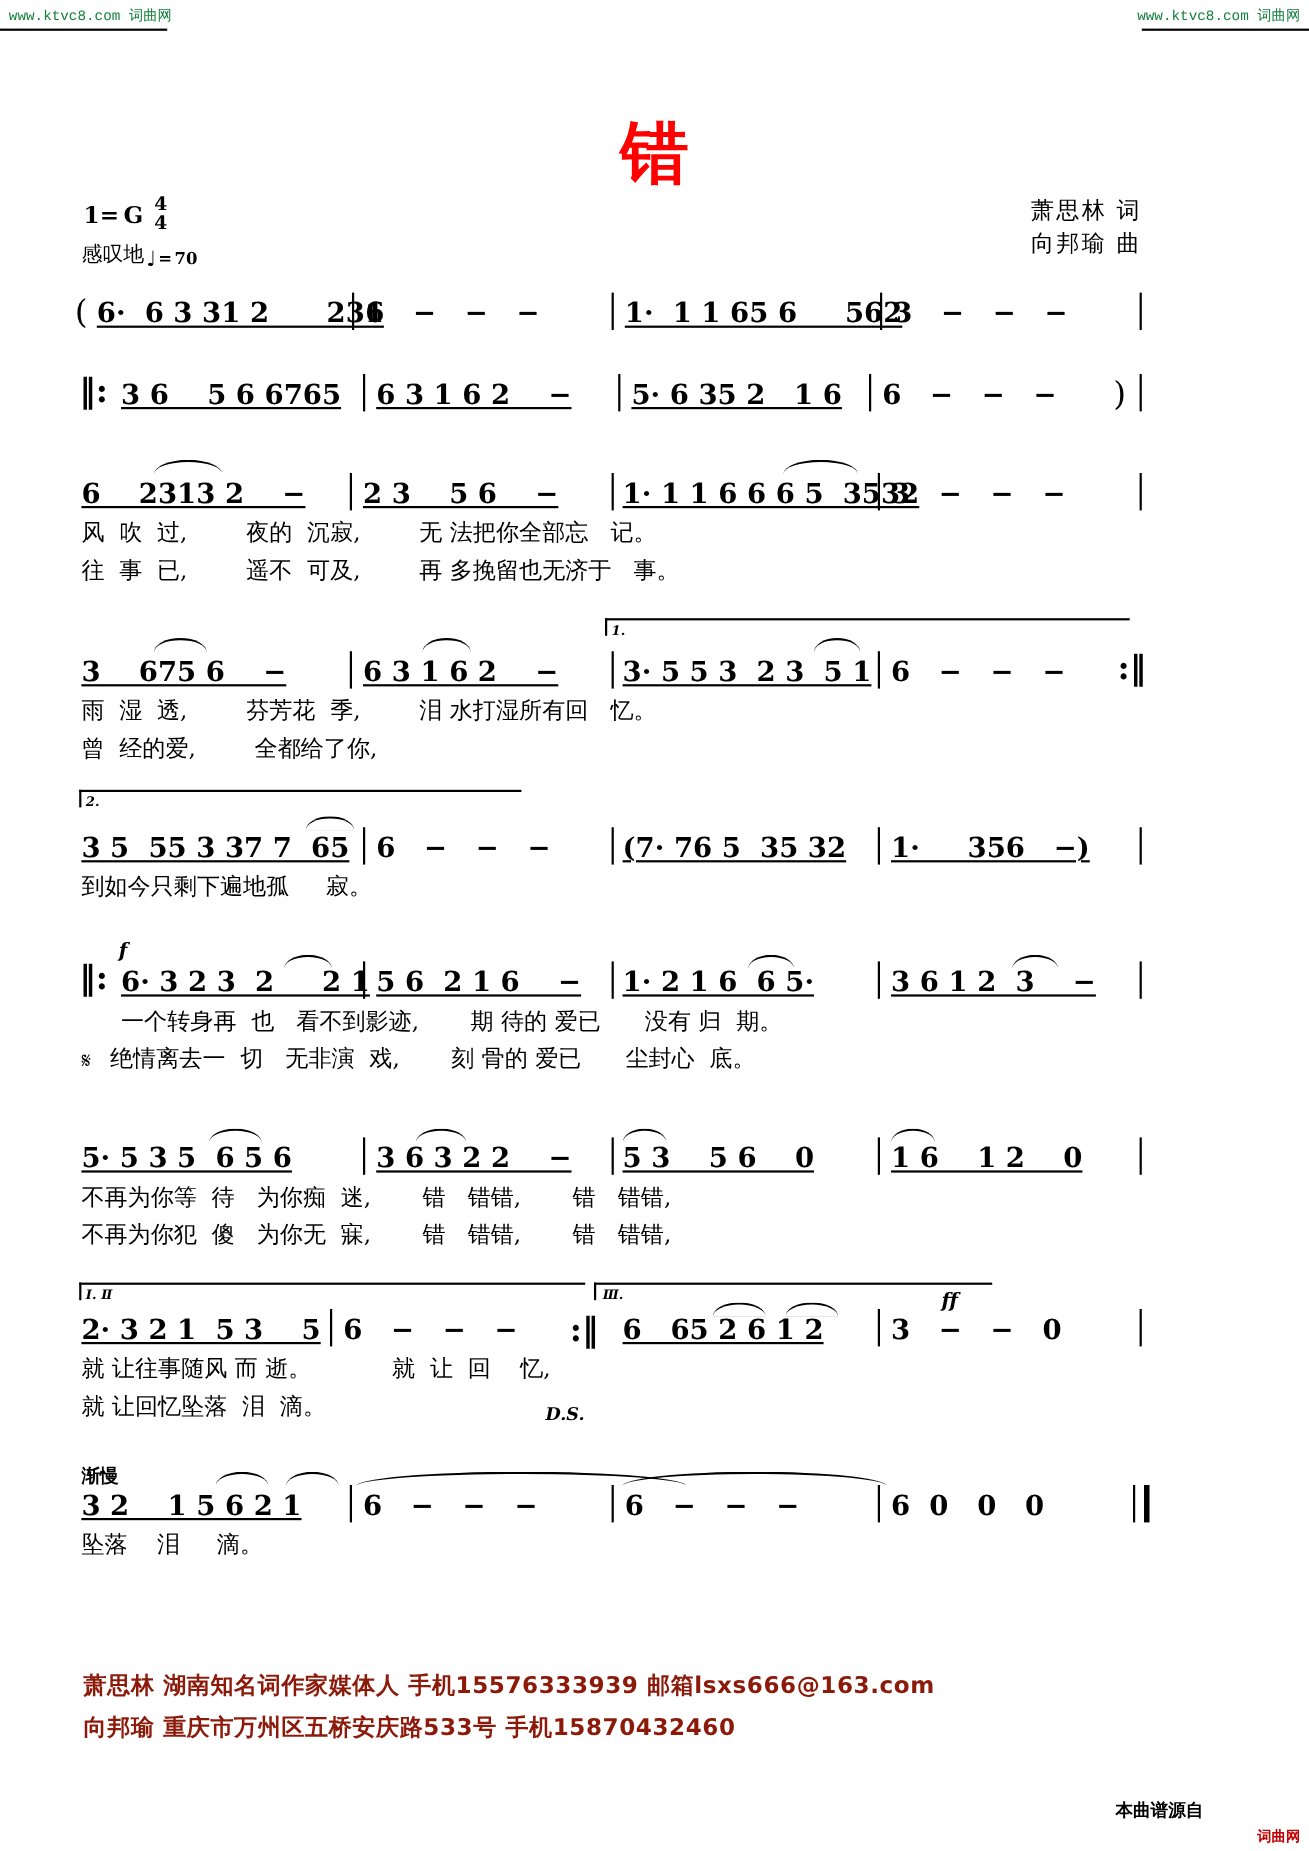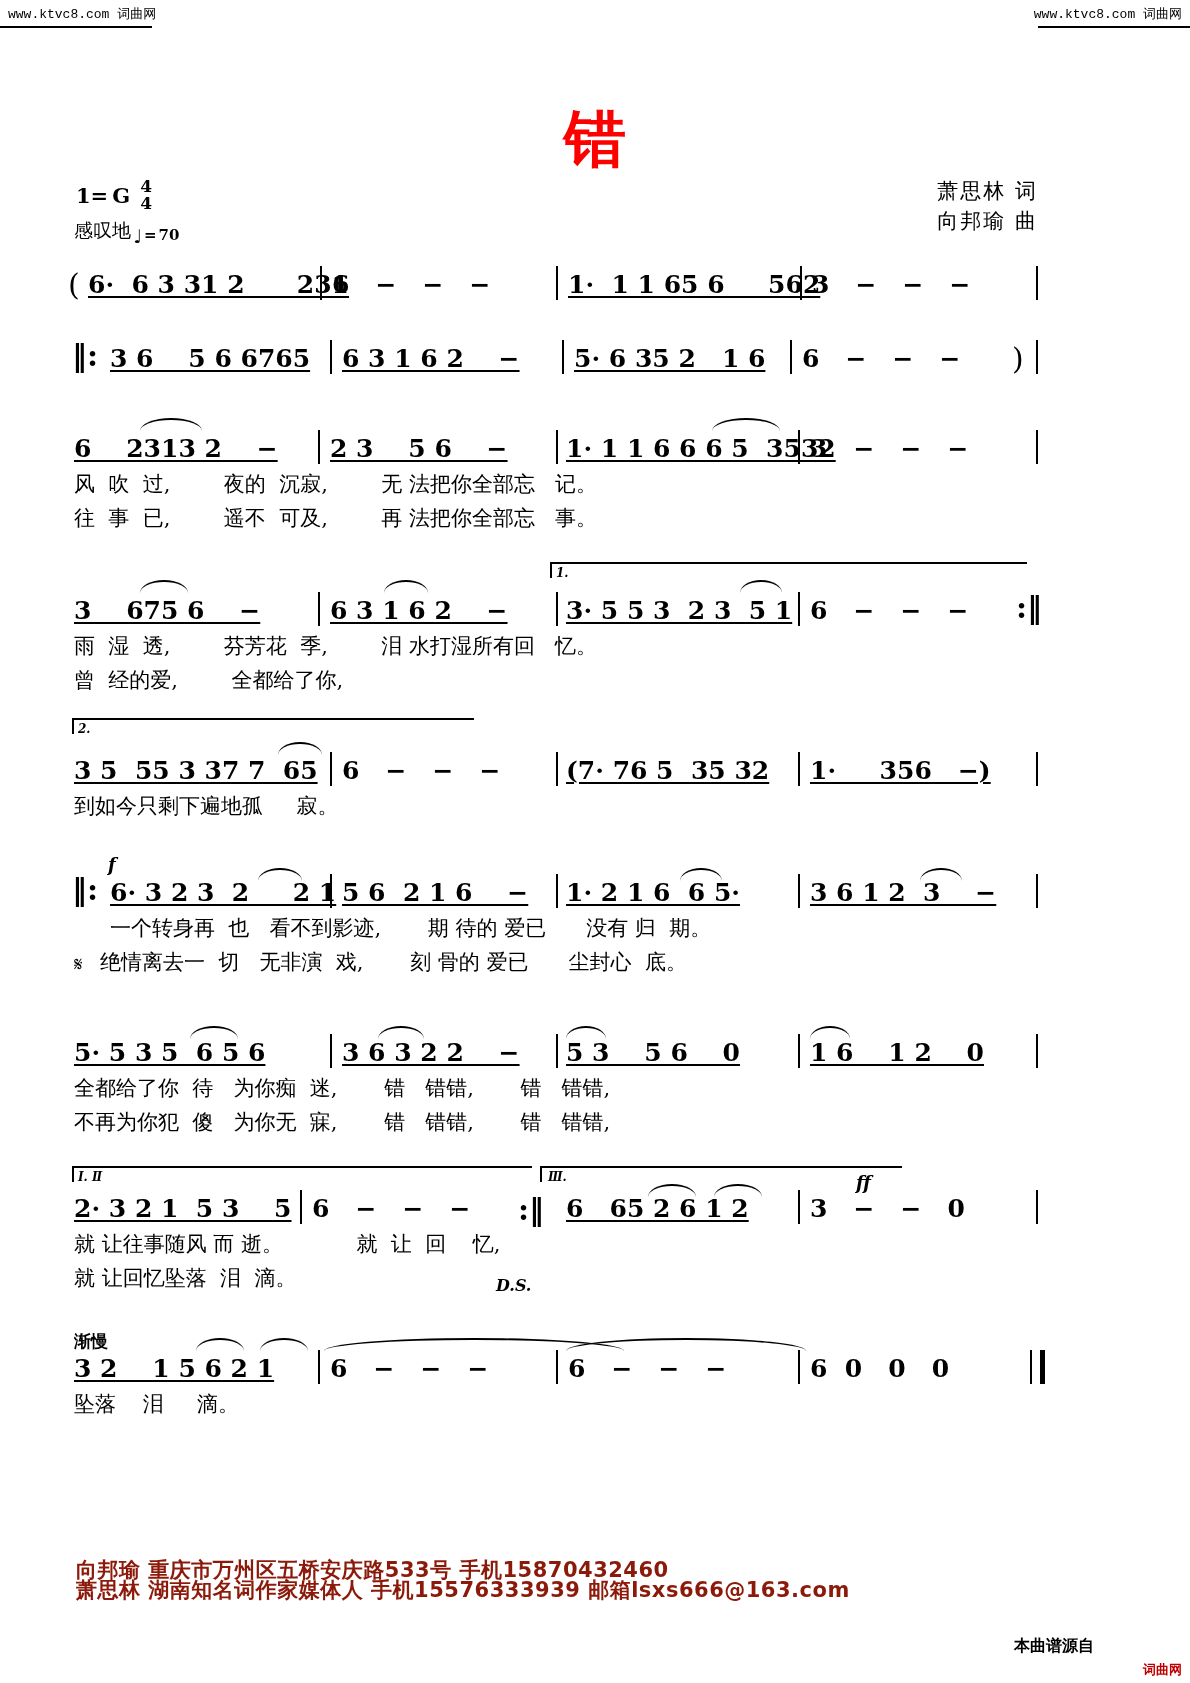--- a/index.html
+++ b/index.html
@@ -18,21 +18,21 @@
 
   
   .wm-bar {
     position: absolute;
     top: 0;
     height: 28px;
     display: flex;
     align-items: center;
     font-family: "Liberation Mono", monospace;
     font-size: 13px;
-    color: #000000;
+    color: #15803d;
     letter-spacing: 0px;
   }
   .wm-left { left: 8px; }
   .wm-right { right: 8px; }
   .wm-rule {
     position: absolute;
     top: 26px;
     height: 2px;
     background: #000;
   }
@@ -178,21 +178,21 @@
   .footer {
     position: absolute;
     left: 76px;
     font-family: "DejaVu Sans", sans-serif;
     font-size: 21px;
     color: #8b1a0a;
     font-weight: bold;
     letter-spacing: 0.5px;
     white-space: nowrap;
   }
-  .footer-1 { top: 1576px; }
+  .footer-1 { top: 1518px; }
   .footer-2 { top: 1556px; }
   .src-note {
     position: absolute;
     right: 96px;
     top: 1636px;
     font-family: "DejaVu Sans", sans-serif;
     font-size: 16px;
     font-weight: bold;
     color: #000;
   }
@@ -270,21 +270,21 @@
   <div class="jp u1" style="left:74px; top:436px;">6    2313 2    −</div>
   <div class="bar" style="left:318px; top:430px; height:34px;"></div>
   <div class="jp u1" style="left:330px; top:436px;">2 3    5 6    −</div>
   <div class="bar" style="left:556px; top:430px; height:34px;"></div>
   <div class="slur" style="left:712px; top:418px; width:68px;"></div>
   <div class="jp u1" style="left:566px; top:436px;">1· 1 1 6 6 6 5  3532</div>
   <div class="bar" style="left:798px; top:430px; height:34px;"></div>
   <div class="jp" style="left:810px; top:436px;">3   −   −   −</div>
   <div class="bar" style="left:1036px; top:430px; height:34px;"></div>
   <div class="lyr" style="left:74px; top:474px;">风  吹  过,        夜的  沉寂,        无 法把你全部忘   记。</div>
-  <div class="lyr" style="left:74px; top:508px;">往  事  已,        遥不  可及,        再 法把你全部忘   事。</div>
+  <div class="lyr" style="left:74px; top:508px;">往  事  已,        遥不  可及,        再 多挽留也无济于   事。</div>
 </div>
 
 <div class="system">
   <div class="slur" style="left:140px; top:580px; width:48px;"></div>
   <div class="jp u1" style="left:74px; top:598px;">3    675 6    −</div>
   <div class="bar" style="left:318px; top:592px; height:34px;"></div>
   <div class="slur" style="left:384px; top:580px; width:44px;"></div>
   <div class="jp u1" style="left:330px; top:598px;">6 3 1 6 2    −</div>
 
   <div class="ending" style="left:550px; top:562px; width:475px;"></div>
@@ -345,21 +345,21 @@
   <div class="slur" style="left:378px; top:1026px; width:46px;"></div>
   <div class="jp u1" style="left:342px; top:1040px;">3 6 3 2 2    −</div>
   <div class="bar" style="left:556px; top:1034px; height:34px;"></div>
   <div class="slur" style="left:566px; top:1026px; width:40px;"></div>
   <div class="jp u1" style="left:566px; top:1040px;">5 3    5 6    0</div>
   <div class="bar" style="left:798px; top:1034px; height:34px;"></div>
   <div class="slur" style="left:810px; top:1026px; width:40px;"></div>
   <div class="jp u1" style="left:810px; top:1040px;text-align:right;">1 6    1 2    0</div>
   <div class="bar" style="left:1036px; top:1034px; height:34px;"></div>
 
-  <div class="lyr" style="left:74px; top:1078px;">全都给了你  待   为你痴  迷,       错   错错,       错   错错,</div>
+  <div class="lyr" style="left:74px; top:1078px;">不再为你等  待   为你痴  迷,       错   错错,       错   错错,</div>
   <div class="lyr" style="left:74px; top:1112px;">不再为你犯  傻   为你无  寐,       错   错错,       错   错错,</div>
 </div>
 
 <div class="system">
   <div class="ending" style="left:72px; top:1166px; width:458px;"></div>
   <div class="ending-lbl" style="left:78px; top:1170px;">Ⅰ. Ⅱ</div>
 
   <div class="ending" style="left:540px; top:1166px; width:360px;"></div>
   <div class="ending-lbl" style="left:548px; top:1170px;">Ⅲ.</div>
 

